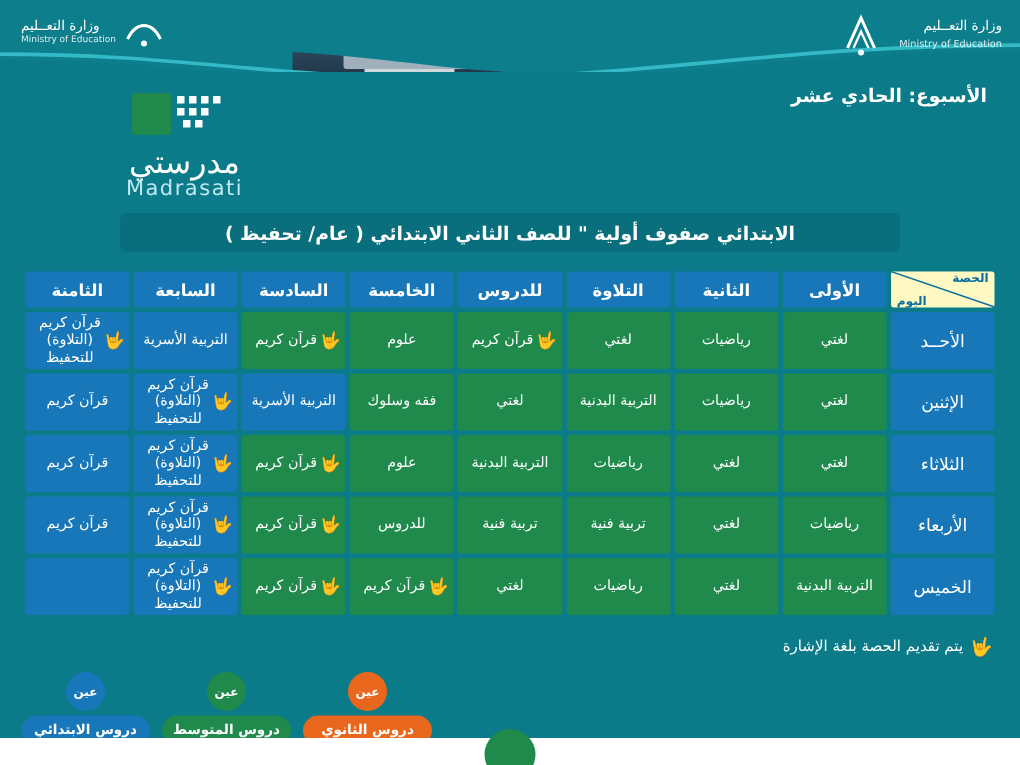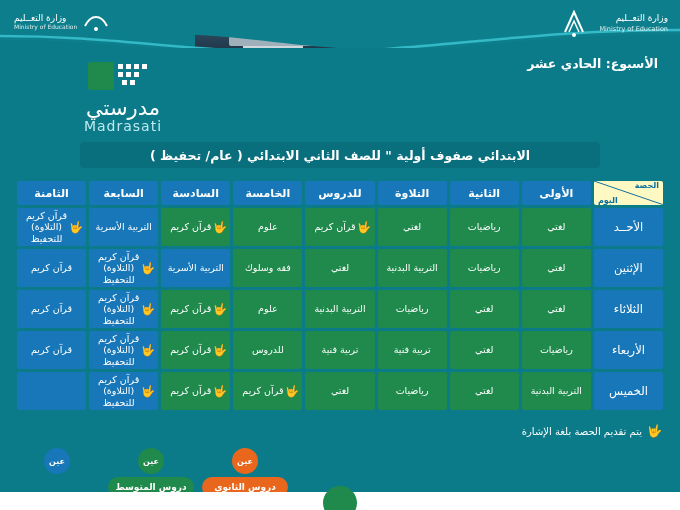--- a/index.html
+++ b/index.html
@@ -587,20 +587,21 @@
     <div class="ein-btn">
       <div class="ein-badge" style="background:#e8671c">عين</div>
       <div class="ein-label" style="background:#e8671c">دروس الثانوي</div>
     </div>
     <div class="ein-btn">
       <div class="ein-badge" style="background:#1f8a4c">عين</div>
       <div class="ein-label" style="background:#1f8a4c">دروس المتوسط</div>
     </div>
     <div class="ein-btn">
       <div class="ein-badge" style="background:#1777b8">عين</div>
+      <div class="ein-label" style="background:#1777b8">دروس الابتدائي</div>
     </div>
   </div>
 
   <div class="bottom-strip">
     <div class="bottom-circle"></div>
   </div>
 
 </div>
 
 </body></html>

